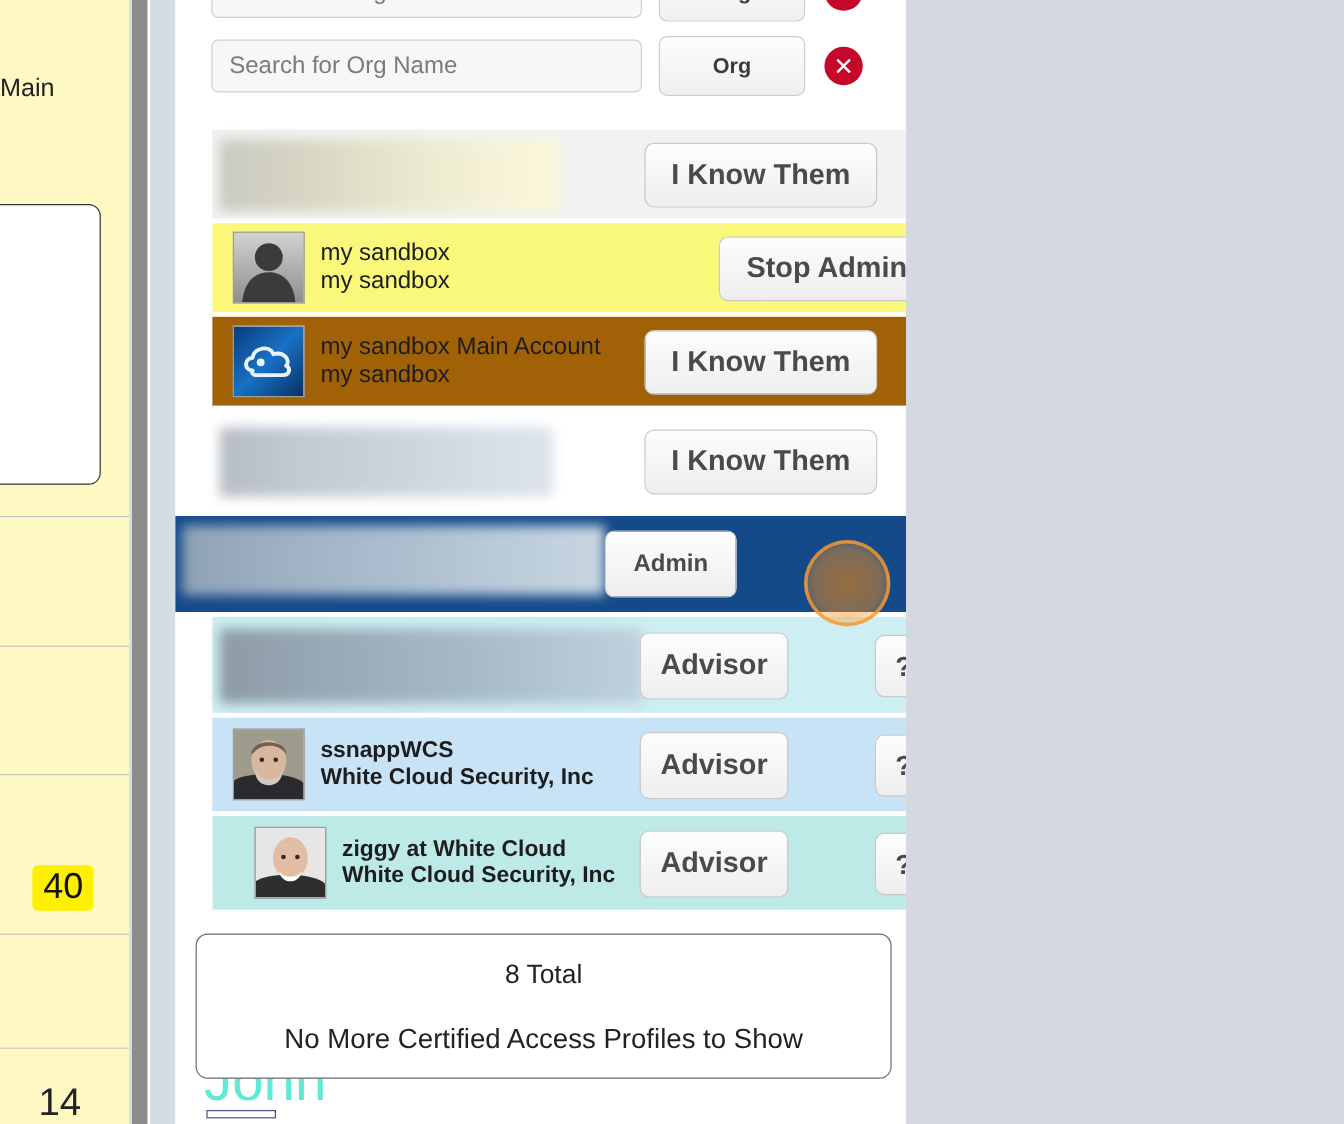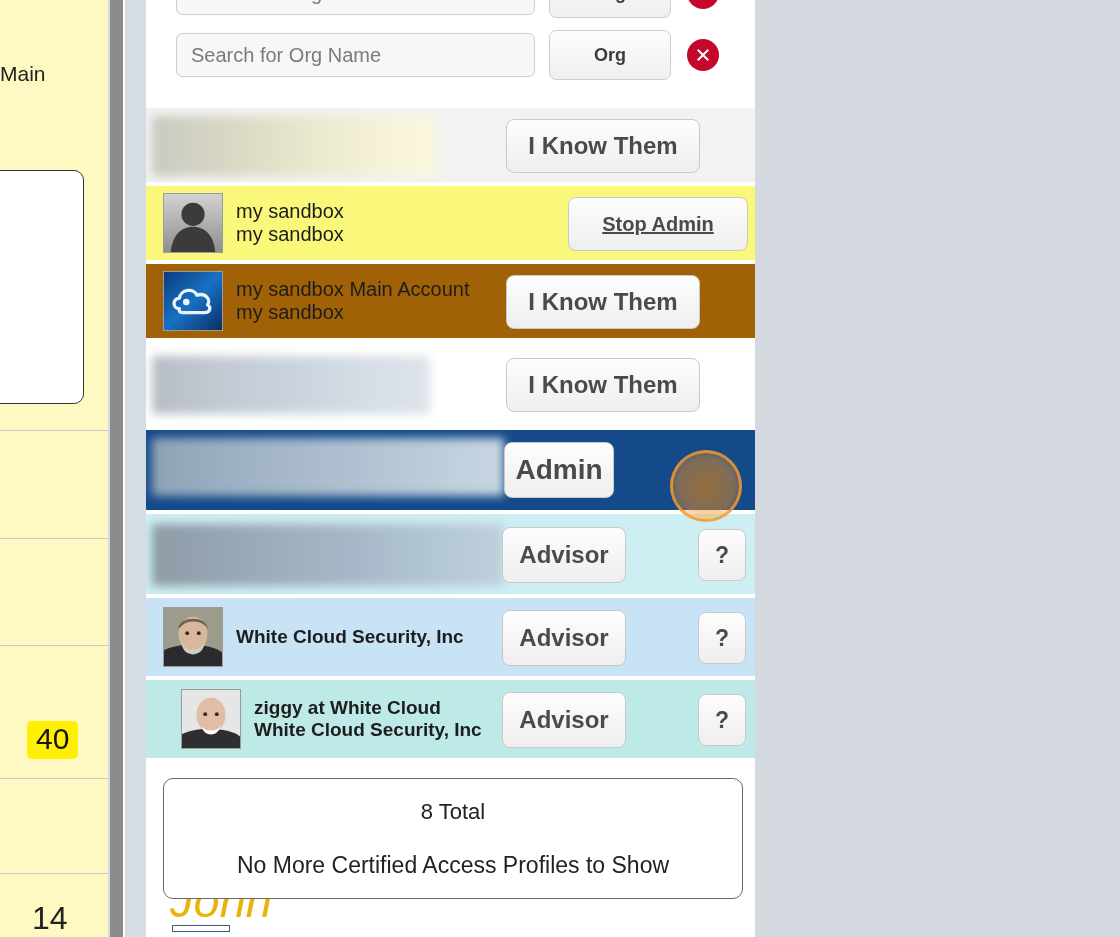--- a/index.html
+++ b/index.html
@@ -87,21 +87,21 @@
     box-shadow: 0 0 0 2px rgba(255,255,255,0.9);
   }
   .clear-x svg { display:block; }
 
   
   .row {
     position: absolute; left: 0; width: 609px;
     box-sizing: border-box;
     display: flex; align-items: center;
   }
-  .row-sep { border-bottom: 2px solid #ffffff; }
+  .row-sep { border-bottom: 2px solid #ffffff; margin-left: 31px; }
   .avatar {
     width: 58px; height: 58px; margin-left: 17px; flex: 0 0 auto;
     border: 1px solid rgba(0,0,0,0.18);
     background: #bdbdbd; overflow: hidden; position: relative;
   }
   .avatar svg, .avatar .ph { display:block; width:100%; height:100%; }
   .names {
     margin-left: 13px; flex: 1 1 auto; min-width: 0;
     line-height: 1.16; overflow: hidden;
   }
@@ -111,22 +111,22 @@
 
   .pill-btn {
     flex: 0 0 auto;
     border: 1px solid #c9c9c9; border-radius: 8px;
     background: linear-gradient(#fdfdfd, #eeeeee);
     font-family: "Liberation Sans", sans-serif;
     font-weight: bold; color: #4a4a4a;
     cursor: pointer; white-space: nowrap;
   }
   .btn-know { width: 194px; height: 54px; font-size: 24px; }
-  .btn-stopadmin { width: 180px; height: 54px; font-size: 20px; text-decoration: underline; }
-  .btn-admin { width: 110px; height: 56px; font-size: 28px; }
+  .btn-stopadmin { width: 180px; height: 54px; font-size: 24px; }
+  .btn-admin { width: 110px; height: 56px; font-size: 20px; }
   .btn-advisor { width: 124px; height: 56px; font-size: 24px; }
   .btn-q { width: 48px; height: 52px; font-size: 23px; }
 
   
   .blurbar {
     height: 56px; border-radius: 2px;
     filter: blur(5px);
   }
   .blur-warm {
     background: linear-gradient(90deg, #c9c9c2 0%, #d9d8c4 28%, #e9e7cd 55%, #f4f1d6 78%, #fbf8dc 100%);
@@ -136,23 +136,22 @@
   }
   .blur-steel {
     background: linear-gradient(90deg, #8fa3b5 0%, #9fb2c4 25%, #aec0d0 55%, #bccdda 80%, #c8d6e1 100%);
   }
   .blur-bluegray {
     background: linear-gradient(90deg, #8d9ba6 0%, #98a8b5 25%, #a5b7c6 55%, #b3c6d4 80%, #bed0dc 100%);
   }
 
   .john-overlay {
     position: absolute; left: 24px; top: 443px;
-    font-size: 47px; color: #eab308; letter-spacing: 0px;
-    font-family: "Liberation Sans", sans-serif;
-    font-style: italic;
+    font-size: 47px; color: #5eead4; letter-spacing: 0px;
+    font-family: "Liberation Sans", sans-serif;
   }
   .john-underline {
     position: absolute; left: 26px; top: 495px; width: 56px; height: 5px;
     background: #ffffff; border: 1px solid #3c5d80;
   }
 
   
   .summary {
     position: absolute; left: 17px; top: 778px; width: 580px; height: 121px;
     box-sizing: border-box;
@@ -307,20 +306,21 @@
           <rect width="60" height="60" fill="#9d9b8c"></rect>
           <path d="M0 44 C10 36 50 36 60 46 L60 60 L0 60 Z" fill="#2b2b2f"></path>
           <ellipse cx="30" cy="27" rx="15" ry="18" fill="#d8b79c"></ellipse>
           <path d="M15 20 C17 8 43 8 45 20 C46 25 44 14 30 14 C18 14 16 24 15 20 Z" fill="#6d6254"></path>
           <path d="M18 34 C20 46 40 46 42 34 C42 44 36 48 30 48 C24 48 18 44 18 34 Z" fill="#cfcac2"></path>
           <circle cx="24" cy="26" r="2" fill="#2b2b2b"></circle>
           <circle cx="36" cy="26" r="2" fill="#2b2b2b"></circle>
         </svg>
       </div>
       <div class="names bold">
+        <div class="name1">ssnappWCS</div>
         <div class="name2">White Cloud Security, Inc</div>
       </div>
       <button class="pill-btn btn-advisor" style="position:absolute; left:356px; top:12px;">Advisor</button>
       <button class="pill-btn btn-q" style="position:absolute; left:552px; top:14px;">?</button>
     </div>
 
     <div class="row row-sep" style="top:680px; height:80px; background:#bdeae6;padding-left:18px;">
       <div class="avatar">
         <svg viewBox="0 0 60 60" class="ph" aria-hidden="true">
           <rect width="60" height="60" fill="#e6e6e6"></rect>

